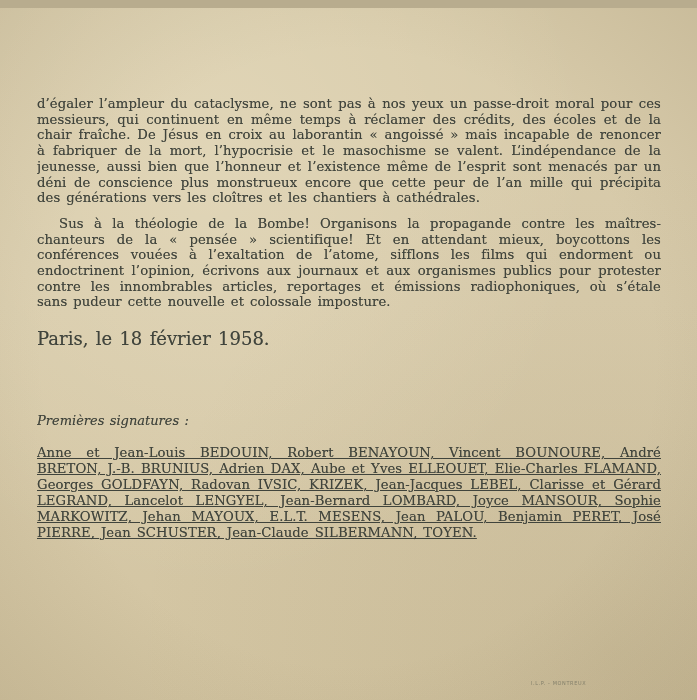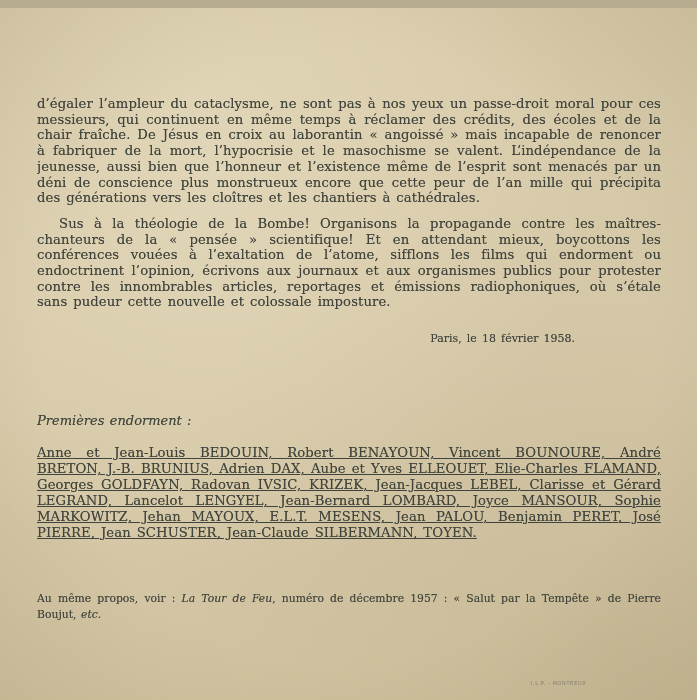--- a/index.html
+++ b/index.html
@@ -37,24 +37,23 @@
     letter-spacing: 0.1px;
     text-shadow: 0 0 0.5px rgba(62,66,58,0.55);
   }
 
   .p1 { margin-top: 88px; }
   .p2 { margin-top: 10px; text-indent: 22px; }
 
   .dateline {
     margin: 21px 0 0 0;
     font-family: "DejaVu Serif", "Liberation Serif", serif;
-    font-size: 11px;
+    font-size: 18px;
     line-height: 15.7px;
     color: #40443c;
-    text-align: right;
     padding-right: 86px;
     word-spacing: 1.6px;
     text-shadow: 0 0 0.5px rgba(62,66,58,0.55);
   }
 
   .sig-heading {
     margin: 66px 0 0 0;
     font-family: "DejaVu Serif", "Liberation Serif", serif;
     font-style: italic;
     font-size: 13px;
@@ -103,23 +102,22 @@
 
 <div class="page">
   <div class="content">
 
     <p class="body p1">d’égaler l’ampleur du cataclysme, ne sont pas à nos yeux un passe-droit moral pour ces messieurs, qui continuent en même temps à réclamer des crédits, des écoles et de la chair fraîche. De Jésus en croix au laborantin « angoissé » mais incapable de renoncer à fabriquer de la mort, l’hypocrisie et le masochisme se valent. L’indépendance de la jeunesse, aussi bien que l’honneur et l’existence même de l’esprit sont menacés par un déni de conscience plus monstrueux encore que cette peur de l’an mille qui précipita des générations vers les cloîtres et les chantiers à cathédrales.</p>
 
     <p class="body p2">Sus à la théologie de la Bombe! Organisons la propagande contre les maîtres-chanteurs de la « pensée » scientifique! Et en attendant mieux, boycottons les conférences vouées à l’exaltation de l’atome, sifflons les films qui endorment ou endoctrinent l’opinion, écrivons aux journaux et aux organismes publics pour protester contre les innombrables articles, reportages et émissions radiophoniques, où s’étale sans pudeur cette nouvelle et colossale imposture.</p>
 
     <p class="dateline">Paris, le 18 février 1958.</p>
 
-    <p class="sig-heading">Premières endorment :</p>
+    <p class="sig-heading">Premières signatures :</p>
 
     <p class="body signatures">Anne et Jean-Louis BEDOUIN, Robert BENAYOUN, Vincent BOUNOURE, André BRETON, J.-B. BRUNIUS, Adrien DAX, Aube et Yves ELLEOUET, Elie-Charles FLAMAND, Georges GOLDFAYN, Radovan IVSIC, KRIZEK, Jean-Jacques LEBEL, Clarisse et Gérard LEGRAND, Lancelot LENGYEL, Jean-Bernard LOMBARD, Joyce MANSOUR, Sophie MARKOWITZ, Jehan MAYOUX, E.L.T. MESENS, Jean PALOU, Benjamin PERET, José PIERRE, Jean SCHUSTER, Jean-Claude SILBERMANN, TOYEN.</p>
 
-    <p class="footnote fn1"><span>Au même propos, voir : </span><span class="italic">La Tour de Feu</span><span>, numéro de décembre 1957 : « Salut par la Tempête » de Pierre Boujut, </span><span class="italic">etc.</span></p>
 
 
   </div>
 
   <div class="imprint">I.L.P. - MONTREUX</div>
 </div>
 
 </body></html>

